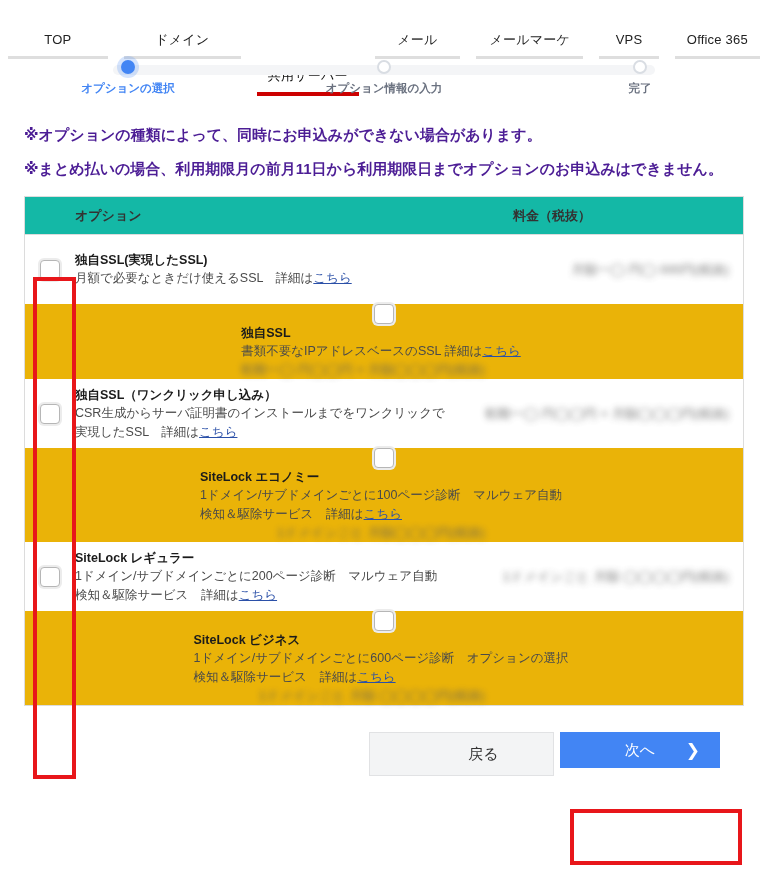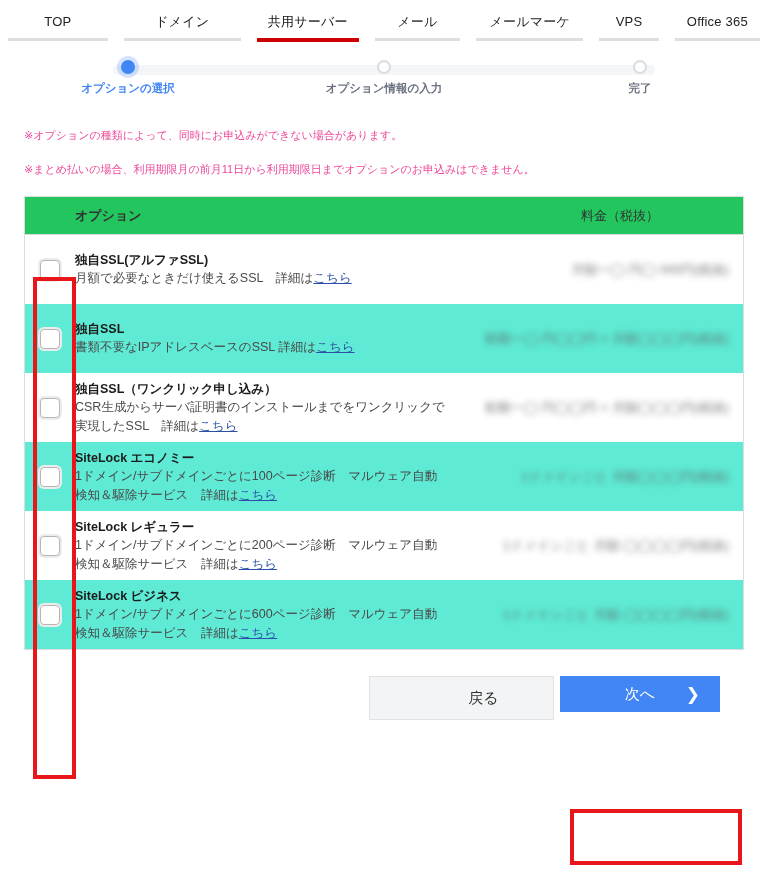--- a/index.html
+++ b/index.html
@@ -12,21 +12,21 @@
     overflow: hidden;
   }
 
   
   .globalnav {
     position: relative;
     width: 768px;
     height: 44px;
     display: flex;
     align-items: flex-start;
-    padding-top: 14px;
+    padding-top: 32px;
   }
   .gnav-item {
     position: relative;
     text-align: center;
     font-size: 13px;
     color: #222222;
     letter-spacing: .2px;
     white-space: nowrap;
     padding-bottom: 12px;
     cursor: pointer;
@@ -38,21 +38,21 @@
     bottom: 0;
     height: 3px;
     background: #dedede;
   }
   .gnav-item.active .gnav-rule { background: #cc0000; height: 4px; bottom: -1px; }
   .gnav-item.active .gnav-label { color: #111; }
 
   
   .w-top   { width: 120px; }
   .w-dom   { width: 138px; }
-  .w-share { width: 122px; }
+  .w-share { width: 122px; margin-top: 36px; }
   .w-mail  { width: 105px; }
   .w-mm    { width: 128px; }
   .w-vps   { width: 78px; }
   .w-o365  { width: 105px; }
 
   
   .stepper {
     position: relative;
     margin: 14px 0 0 0;
     height: 48px;
@@ -105,65 +105,66 @@
 
   h1.page-title {
     font-size: 27px;
     font-weight: bold;
     color: #1b1b1b;
     letter-spacing: .5px;
     margin: 12px 0 0 0;
     line-height: 36px;
   }
   .note {
-    font-size: 11px;
-    color: #ec4899;
+    font-size: 15px;
+    color: #4c1d95;
     line-height: 18px;
+    font-weight: bold;
   }
   .note.n1 { margin-top: 20px; }
   .note.n2 { margin-top: 16px; }
 
   
   .opt-table {
     margin-top: 18px;
     border: 1px solid #dcdcdc;
     background: #ffffff;
     width: 720px;
   }
   .opt-head {
     display: flex;
     align-items: center;
     height: 38px;
-    background: #22c55e;
+    background: #14b8a6;
     border-bottom: 1px solid #dcdcdc;
   }
   .opt-head .h-opt {
     padding-left: 50px;
     font-size: 13px;
     font-weight: bold;
     color: #333;
     flex: 1;
   }
   .opt-head .h-price {
     width: 230px;
-    text-align: center;
+    text-align: left;
     padding-right: 16px;
     font-size: 13px;
-    font-weight: normal;
+    font-weight: bold;
     color: #333;
   }
 
   .opt-row {
     display: flex;
     align-items: center;
     min-height: 69px;
     background: #ffffff;
     cursor: pointer;
   }
-  .opt-row.alt { background: #5eead4; }
+  .opt-row.alt { background: #eab308; flex-direction: column; }
 
   .cb-cell {
     width: 50px;
     display: flex;
     justify-content: center;
     align-items: center;
     flex: none;
   }
   .checkbox {
     width: 20px; height: 20px;
@@ -333,21 +334,21 @@
     <div class="opt-head">
       <div class="h-opt">オプション</div>
       <div class="h-price">料金（税抜）</div>
     </div>
 
     <div class="opt-row">
       <div class="cb-cell">
         <div class="checkbox"></div>
       </div>
       <div class="txt-cell">
-        <div class="opt-name">独自SSL(アルファSSL)</div>
+        <div class="opt-name">独自SSL(実現したSSL)</div>
         <div class="opt-desc"><span>月額で必要なときだけ使えるSSL　詳細は</span><a href="#">こちら</a></div>
       </div>
       <div class="price-cell">
         <span class="price-blur">月額一◯ 円◯ 000円(税抜)</span>
       </div>
     </div>
 
     <div class="opt-row alt">
       <div class="cb-cell">
         <div class="checkbox"></div>
@@ -402,21 +403,21 @@
         <span class="price-blur">1ドメインごと 月額 ◯◯◯◯円(税抜)</span>
       </div>
     </div>
 
     <div class="opt-row alt">
       <div class="cb-cell">
         <div class="checkbox"></div>
       </div>
       <div class="txt-cell">
         <div class="opt-name">SiteLock ビジネス</div>
-        <div class="opt-desc">1ドメイン/サブドメインごとに600ページ診断　マルウェア自動</div>
+        <div class="opt-desc">1ドメイン/サブドメインごとに600ページ診断　オプションの選択</div>
         <div class="opt-desc"><span>検知＆駆除サービス　詳細は</span><a href="#">こちら</a></div>
       </div>
       <div class="price-cell">
         <span class="price-blur">1ドメインごと 月額 ◯◯◯◯円(税抜)</span>
       </div>
     </div>
 
   </div>
 
   <div class="actions">

